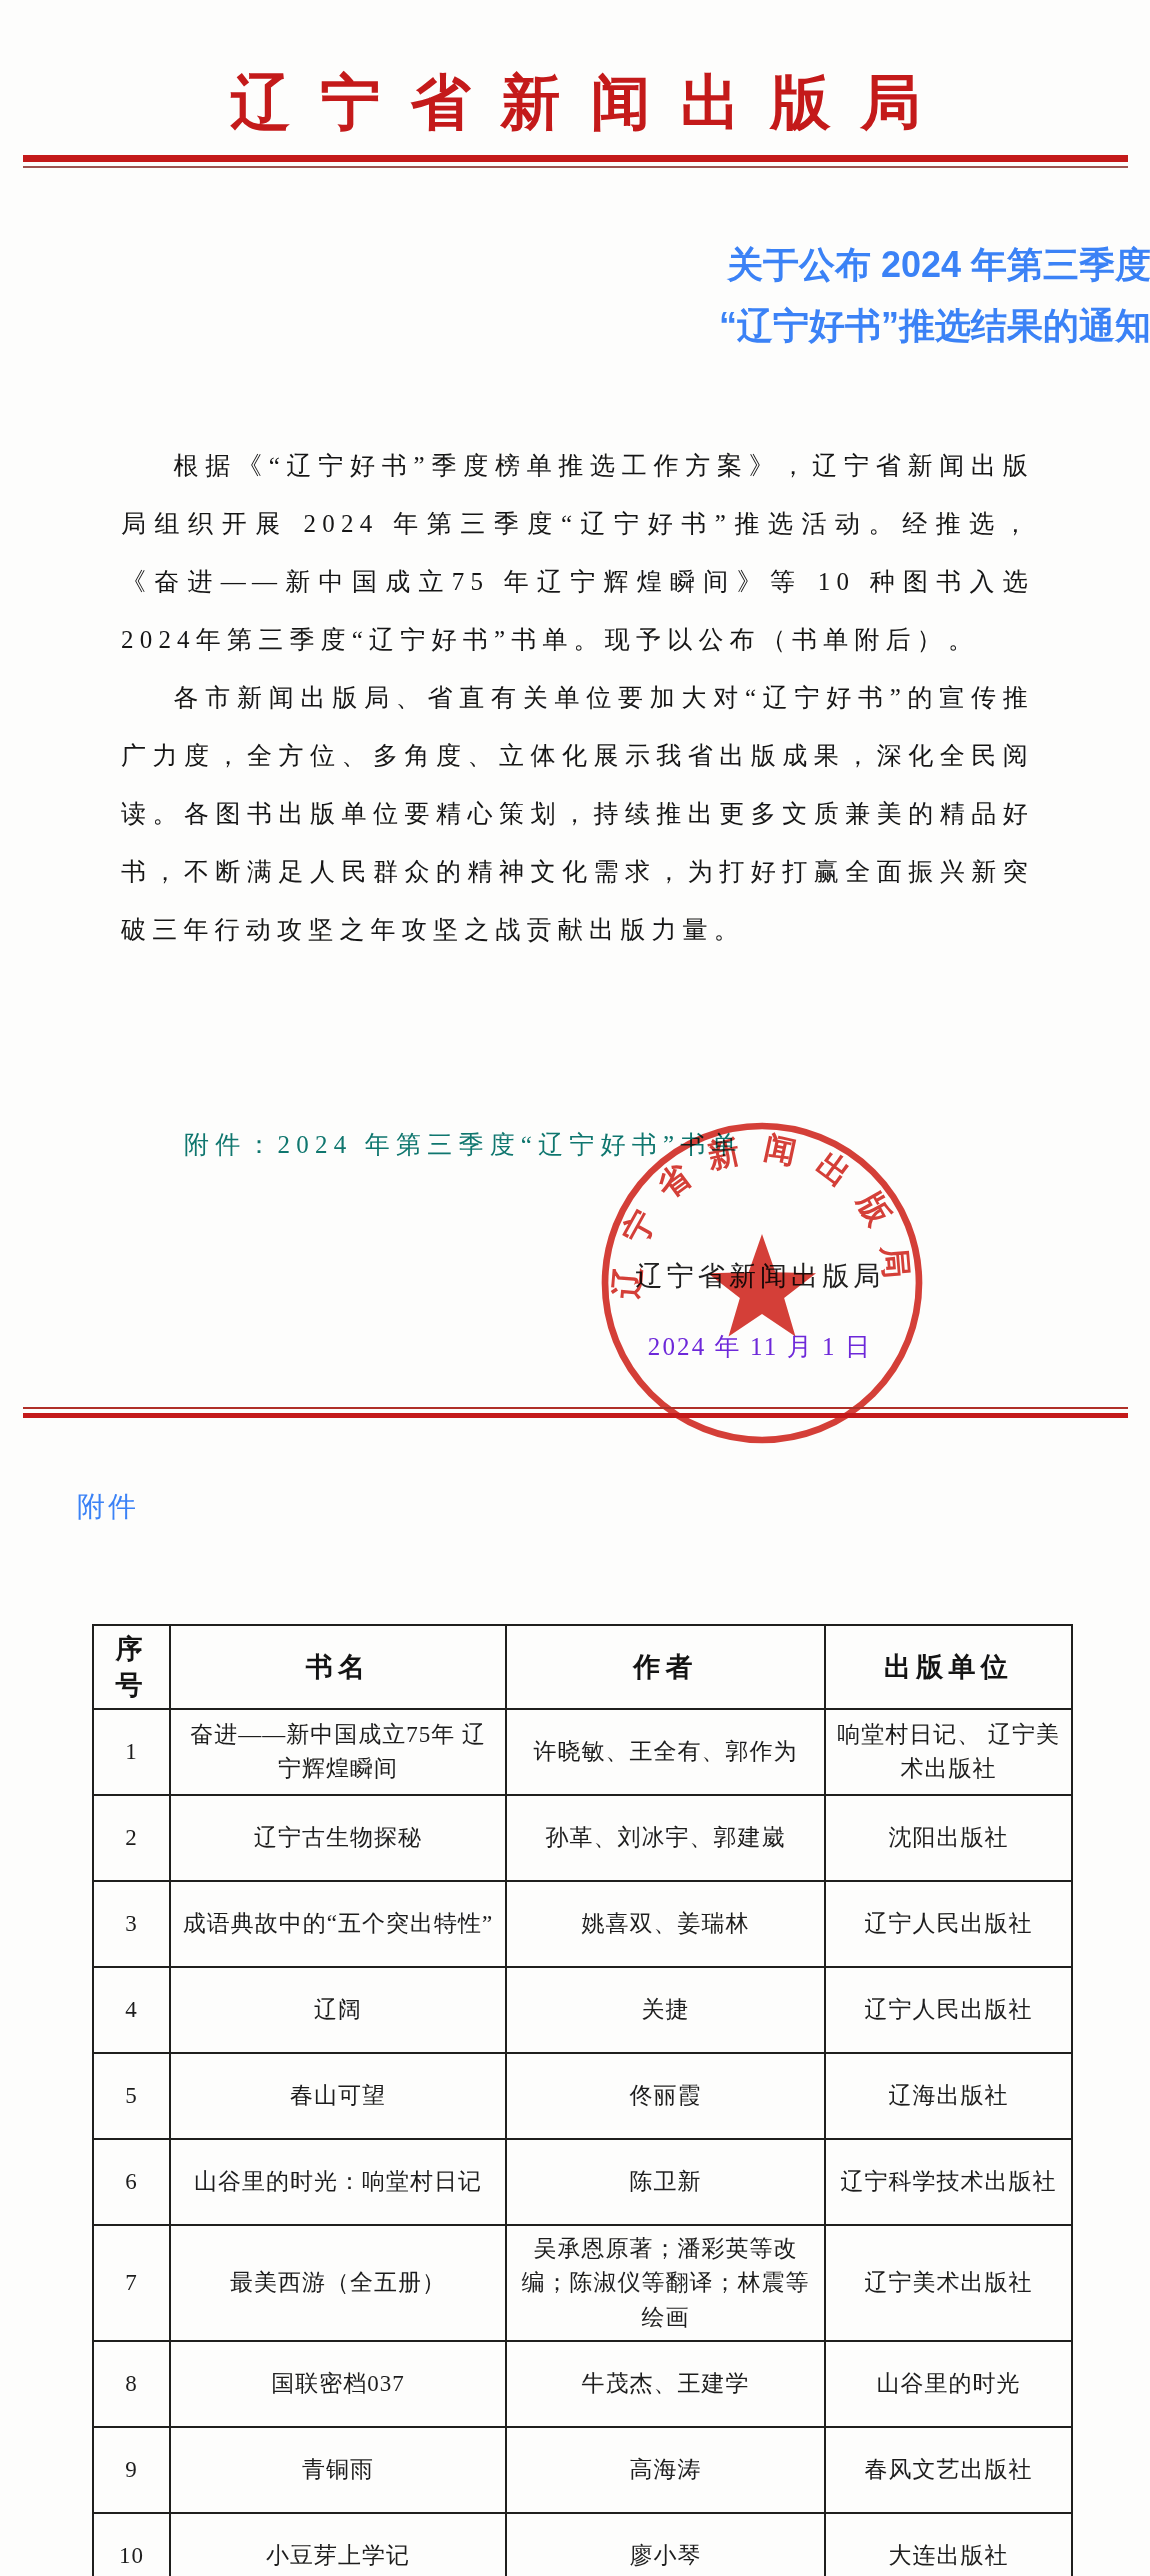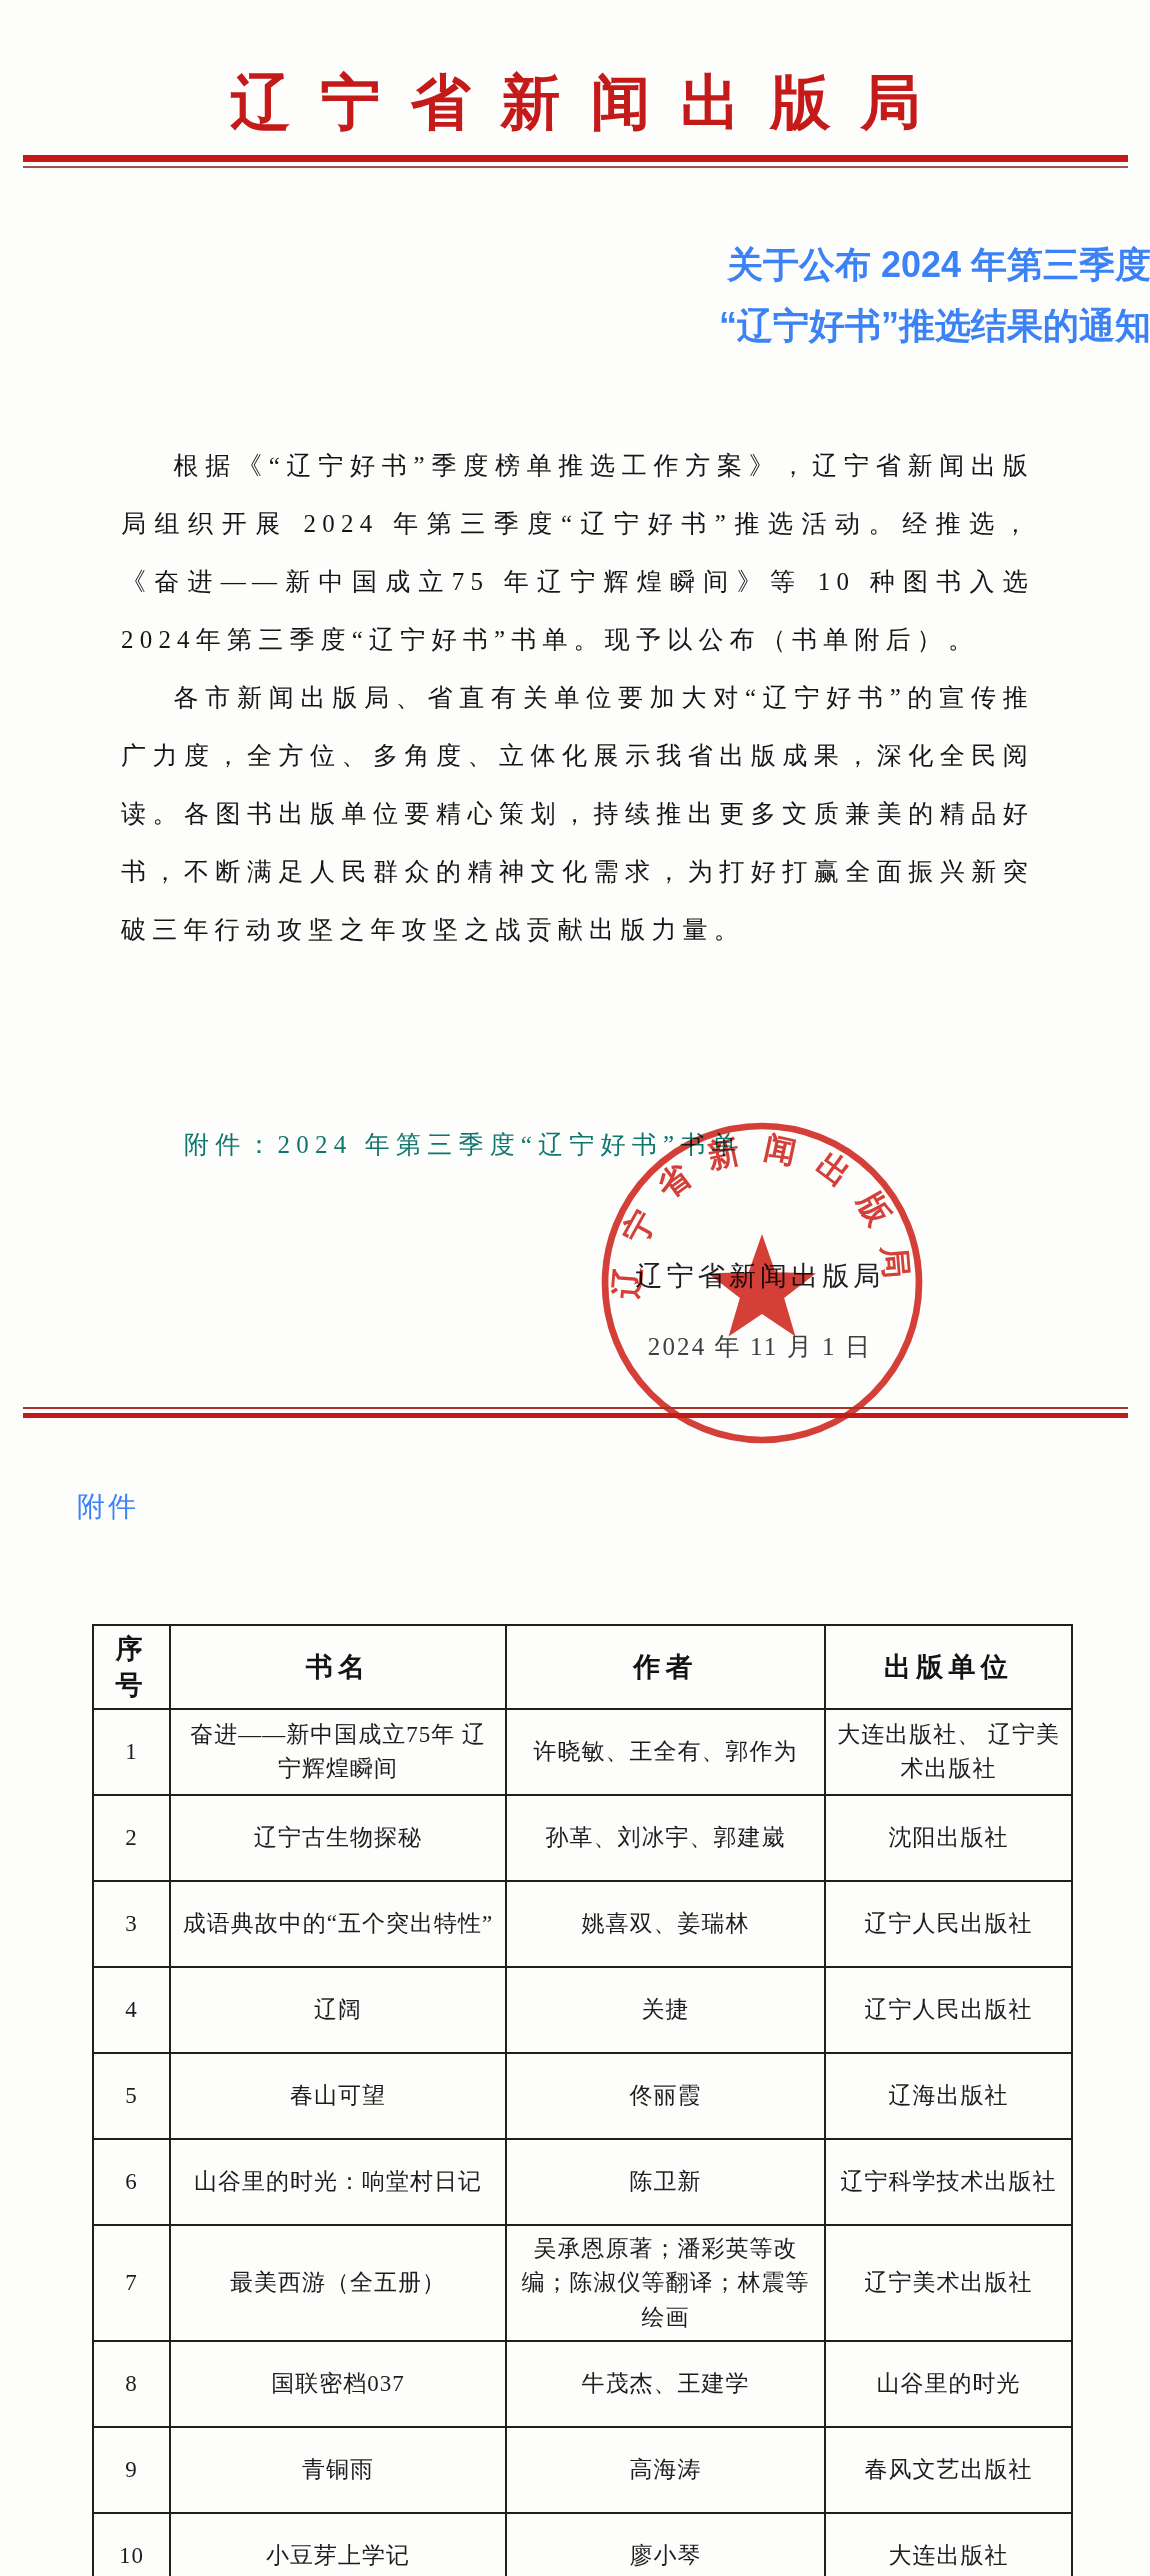--- a/index.html
+++ b/index.html
@@ -62,21 +62,21 @@
     padding-left:63px;
     color:#0f766e;
   }
   
   .sig-name{
     position:absolute;top:1258px;left:631px;width:258px;
     text-align:center;font-size:27px;letter-spacing:4.1px;color:#202020;
   }
   .sig-date{
     position:absolute;top:1330px;left:631px;width:258px;
-    text-align:center;font-size:25px;letter-spacing:2.1px;color:#404040;
+    text-align:center;font-size:25px;letter-spacing:2.1px;color:#6d28d9;
   }
   
   .seal{
     position:absolute;left:587px;top:1108px;width:350px;height:350px;
     color:var(--seal);
     opacity:.9;
     mix-blend-mode:multiply;
     pointer-events:none;
   }
   .seal text{
@@ -193,21 +193,21 @@
         <th>书名</th>
         <th>作者</th>
         <th>出版单位</th>
       </tr>
     </thead>
     <tbody>
         <tr>
           <td>1</td>
           <td>奋进——新中国成立75年 辽宁辉煌瞬间</td>
           <td>许晓敏、王全有、郭作为</td>
-          <td>大连出版社、 辽宁美术出版社</td>
+          <td>响堂村日记、 辽宁美术出版社</td>
         </tr>
         <tr>
           <td>2</td>
           <td>辽宁古生物探秘</td>
           <td>孙革、刘冰宇、郭建崴</td>
           <td>沈阳出版社</td>
         </tr>
         <tr>
           <td>3</td>
           <td>成语典故中的“五个突出特性”</td>

